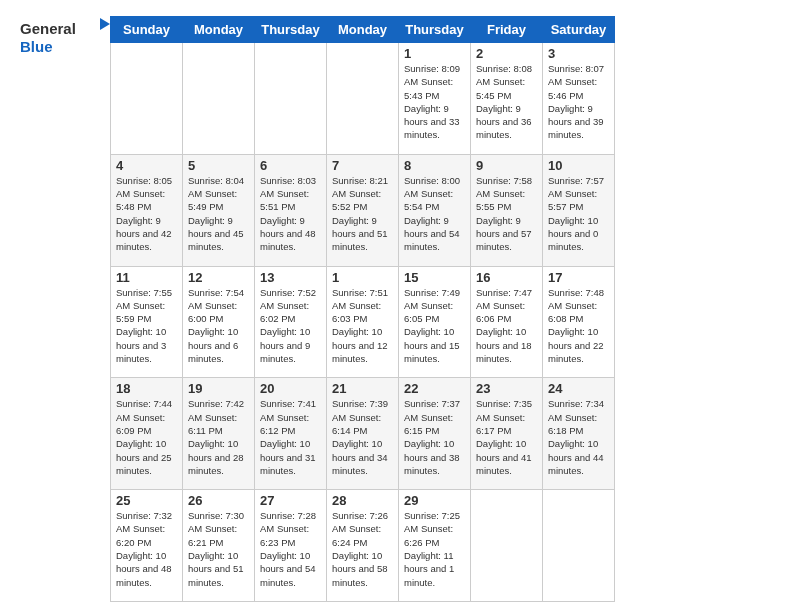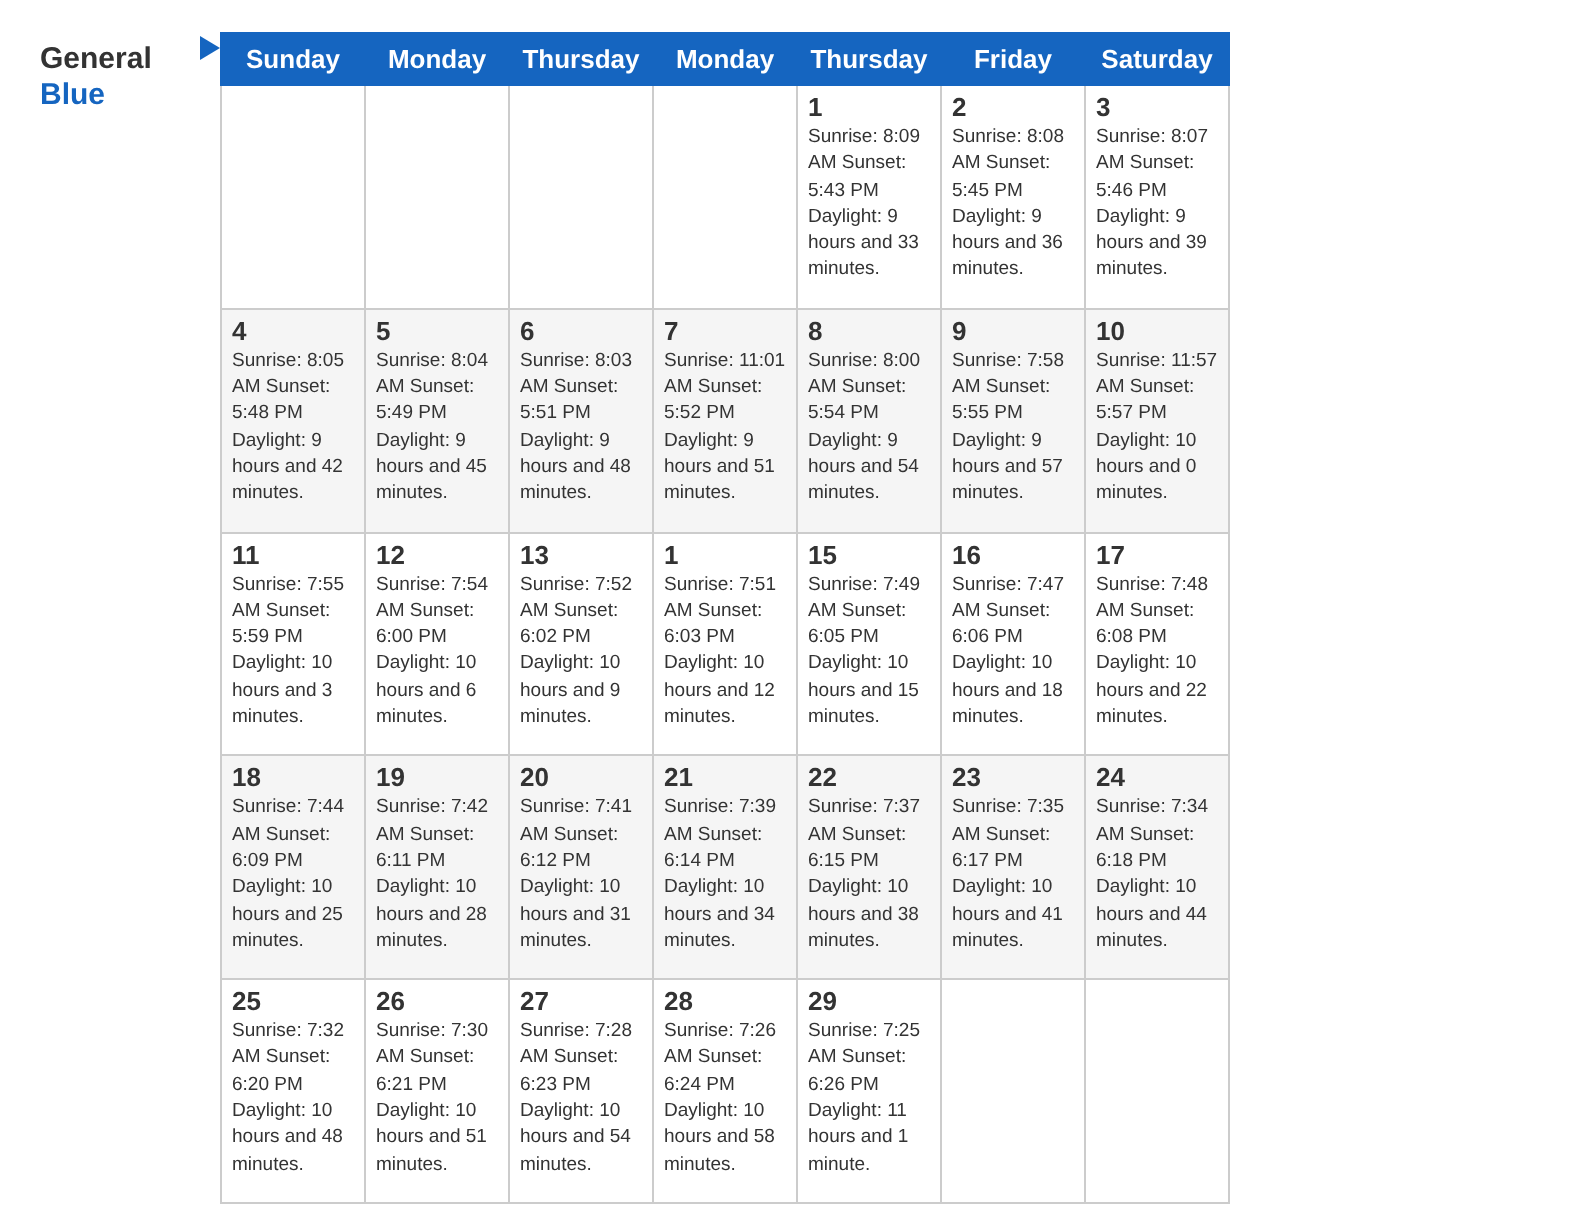--- a/index.html
+++ b/index.html
@@ -156,42 +156,42 @@
           </td>
           <td>
             <span class="day-num">6</span>
             <div class="day-info">Sunrise: 8:03 AM
 Sunset: 5:51 PM
 Daylight: 9 hours
 and 48 minutes.</div>
           </td>
           <td>
             <span class="day-num">7</span>
-            <div class="day-info">Sunrise: 11:01 AM
+            <div class="day-info">Sunrise: 8:21 AM
 Sunset: 5:52 PM
 Daylight: 9 hours
 and 51 minutes.</div>
           </td>
           <td>
             <span class="day-num">8</span>
             <div class="day-info">Sunrise: 8:00 AM
 Sunset: 5:54 PM
 Daylight: 9 hours
 and 54 minutes.</div>
           </td>
           <td>
             <span class="day-num">9</span>
             <div class="day-info">Sunrise: 7:58 AM
 Sunset: 5:55 PM
 Daylight: 9 hours
 and 57 minutes.</div>
           </td>
           <td>
             <span class="day-num">10</span>
-            <div class="day-info">Sunrise: 11:57 AM
+            <div class="day-info">Sunrise: 7:57 AM
 Sunset: 5:57 PM
 Daylight: 10 hours
 and 0 minutes.</div>
           </td>
         </tr>
         <tr>
           <td>
             <span class="day-num">11</span>
             <div class="day-info">Sunrise: 7:55 AM
 Sunset: 5:59 PM

